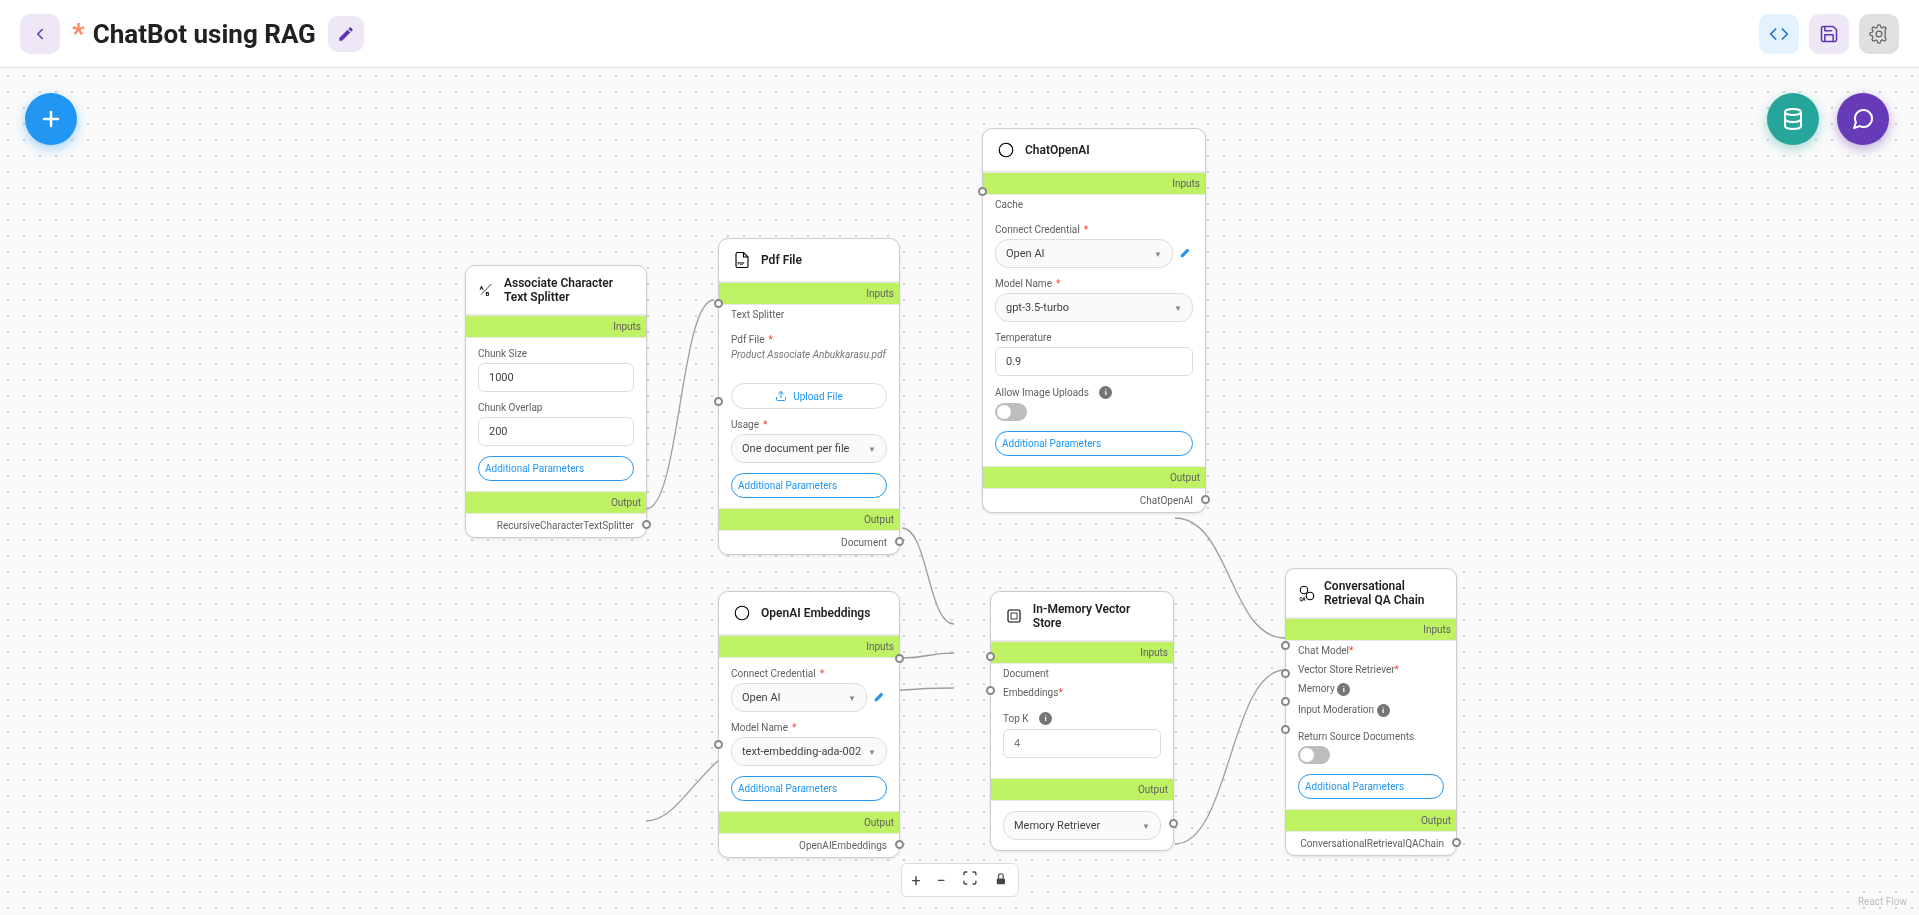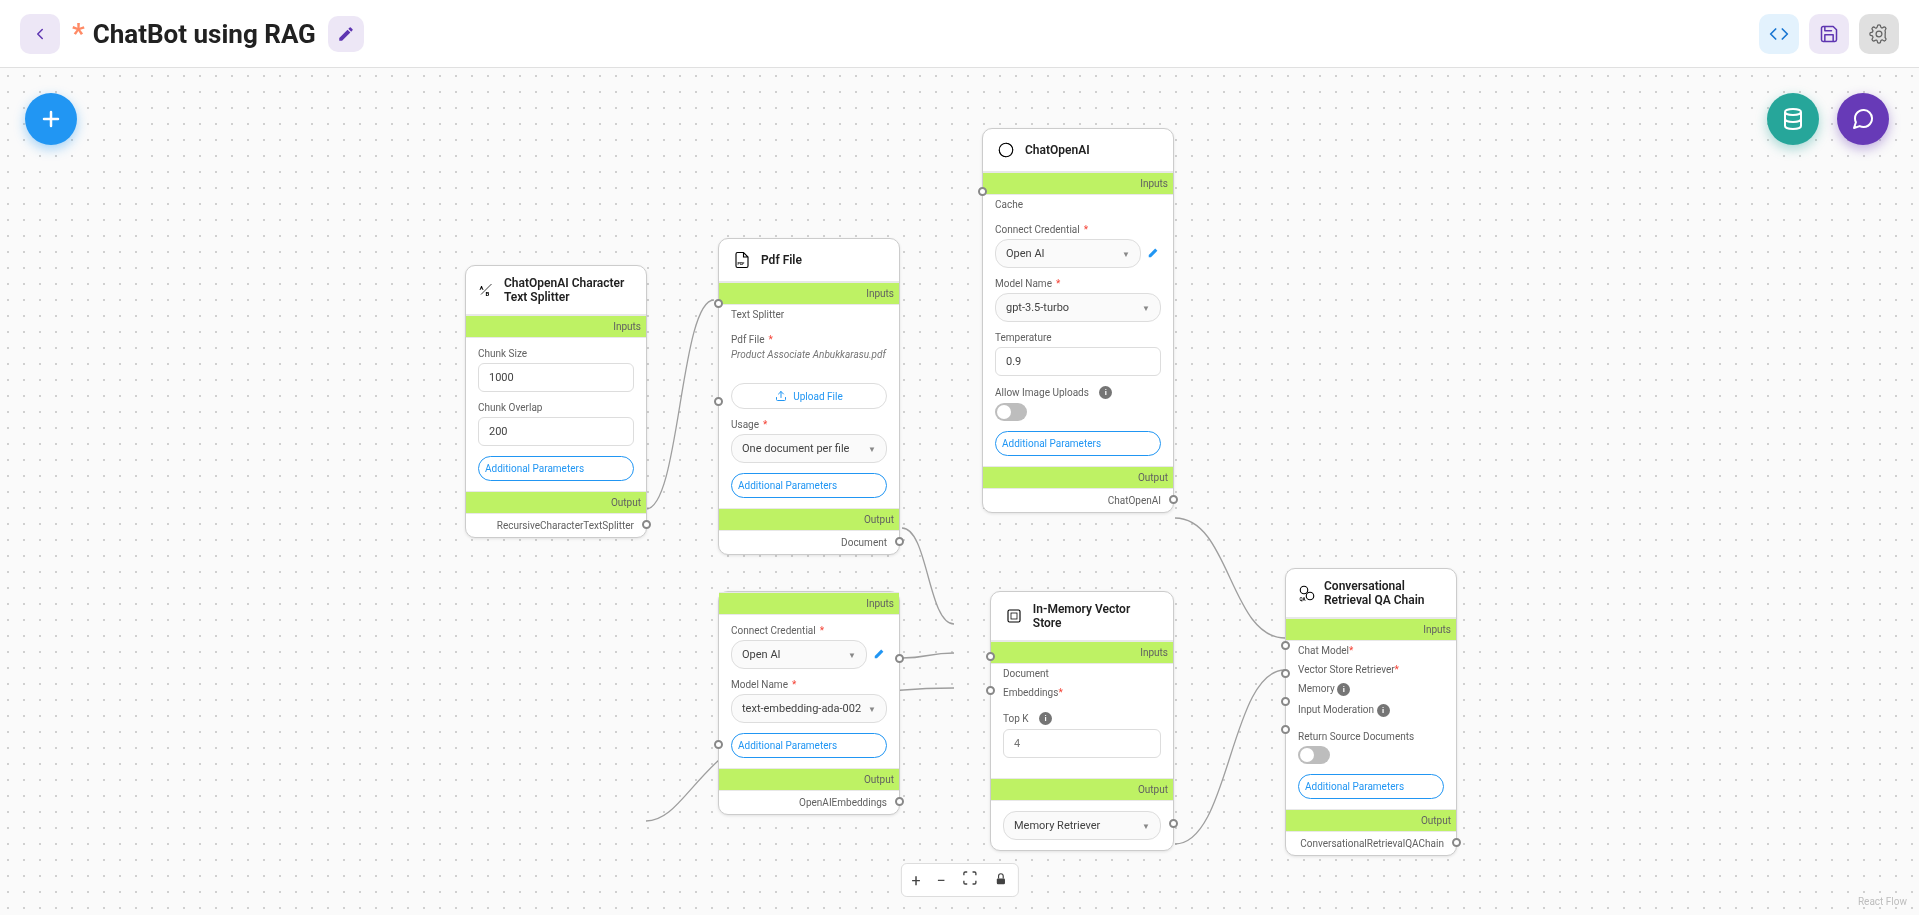--- a/index.html
+++ b/index.html
@@ -119,21 +119,21 @@
 
 <div class="node" style="left:465px;top:197px;width:182px">
   <div class="node-hdr">
     <div class="node-icon">
           <svg width="18" height="18" viewBox="0 0 24 24">
             <text x="2" y="12" font-size="8" font-weight="700">A</text>
             <text x="10" y="20" font-size="8" font-weight="700">B</text>
             <line x1="4" y1="18" x2="18" y2="4" stroke="#000" stroke-width="1"></line>
           </svg>
         </div>
-    <div class="node-title">ChatOpenAI Character Text Splitter</div>
+    <div class="node-title">Associate Character Text Splitter</div>
   </div>
   <div class="node-sec">Inputs</div>
   <div class="node-body">
     <div class="fg">
       <div class="node-lbl">Chunk Size</div>
       <input class="node-input" value="1000" style="">
     </div>
     <div class="fg">
       <div class="node-lbl">Chunk Overlap</div>
       <input class="node-input" value="200" style="">
@@ -180,21 +180,21 @@
       <div class="node-select"><span>One document per file</span><span class="sel-arrow">▼</span></div>
     </div>
     <div class="node-btn">Additional Parameters</div>
   </div>
   <div class="node-sec">Output</div>
   <div class="node-out">Document</div>
   <div class="port" style="right:-5px;bottom:8px"></div>
   <div class="port" style="left:-5px;top:158px"></div>
 </div>
 
-<div class="node" style="left:982px;top:60px;width:192px">
+<div class="node" style="left:982px;top:60px;width:224px">
   <div class="node-hdr">
     <div class="node-icon">
           <svg width="18" height="18" viewBox="0 0 24 24">
             <circle cx="12" cy="12" r="9" stroke="#000" stroke-width="1.5" fill="none"></circle>
             <path d="M12 3a9 9 0 019 9M12 21a9 9 0 01-9-9" stroke="#000" stroke-width="1" fill="none"></path>
           </svg>
         </div>
     <div class="node-title">ChatOpenAI</div>
   </div>
   <div class="node-sec">Inputs</div>
@@ -229,20 +229,28 @@
       <div class="toggle"></div>
     </div>
     <div class="node-btn">Additional Parameters</div>
   </div>
   <div class="node-sec">Output</div>
   <div class="node-out">ChatOpenAI</div>
   <div class="port" style="right:-5px;bottom:8px"></div>
 </div>
 
 <div class="node" style="left:718px;top:523px;width:182px">
+  <div class="node-hdr">
+    <div class="node-icon">
+          <svg width="18" height="18" viewBox="0 0 24 24">
+            <circle cx="12" cy="12" r="9" stroke="#000" stroke-width="1.5" fill="none"></circle>
+          </svg>
+        </div>
+    <div class="node-title">OpenAI Embeddings</div>
+  </div>
   <div class="node-sec">Inputs</div>
   <div class="node-body">
     <div class="fg">
       <div class="node-lbl">
             <span>Connect Credential</span>
             <span class="req">*</span>
           </div>
       <div class="sel-wrap">
         <div class="node-select" style="flex:1"><span>Open AI</span><span class="sel-arrow">▼</span></div>
         <span class="sel-edit"><svg width="14" height="14" viewBox="0 0 24 24">

